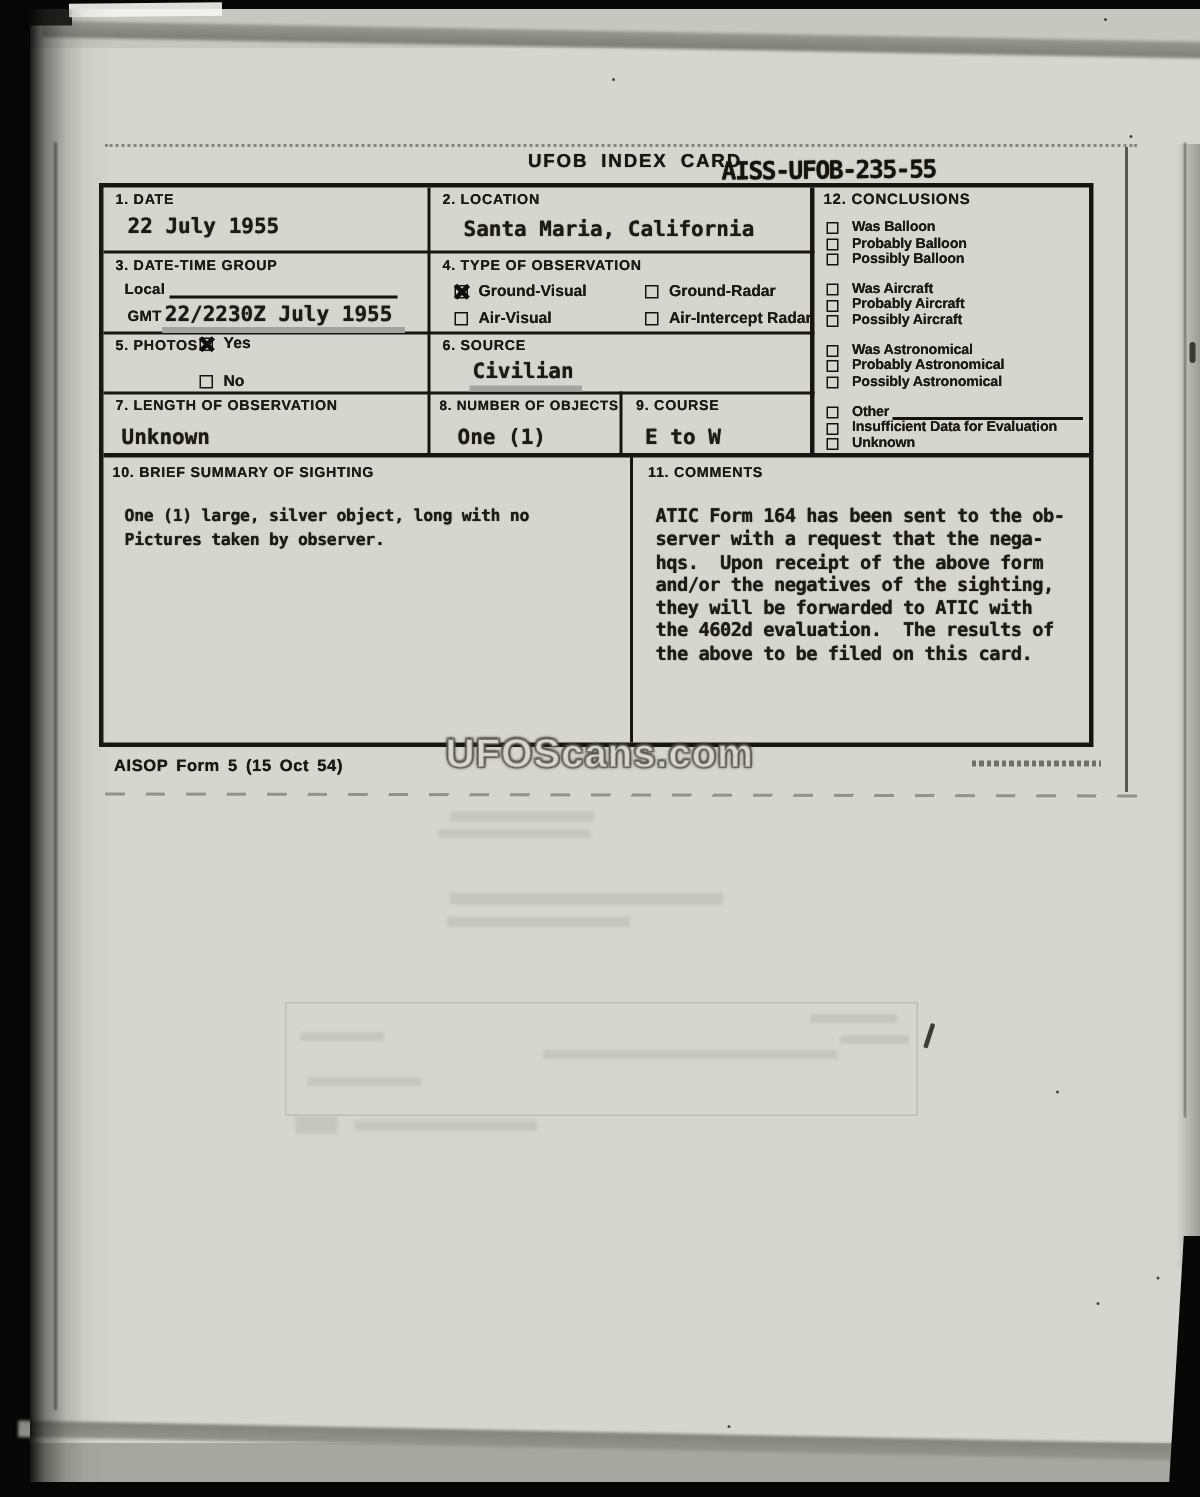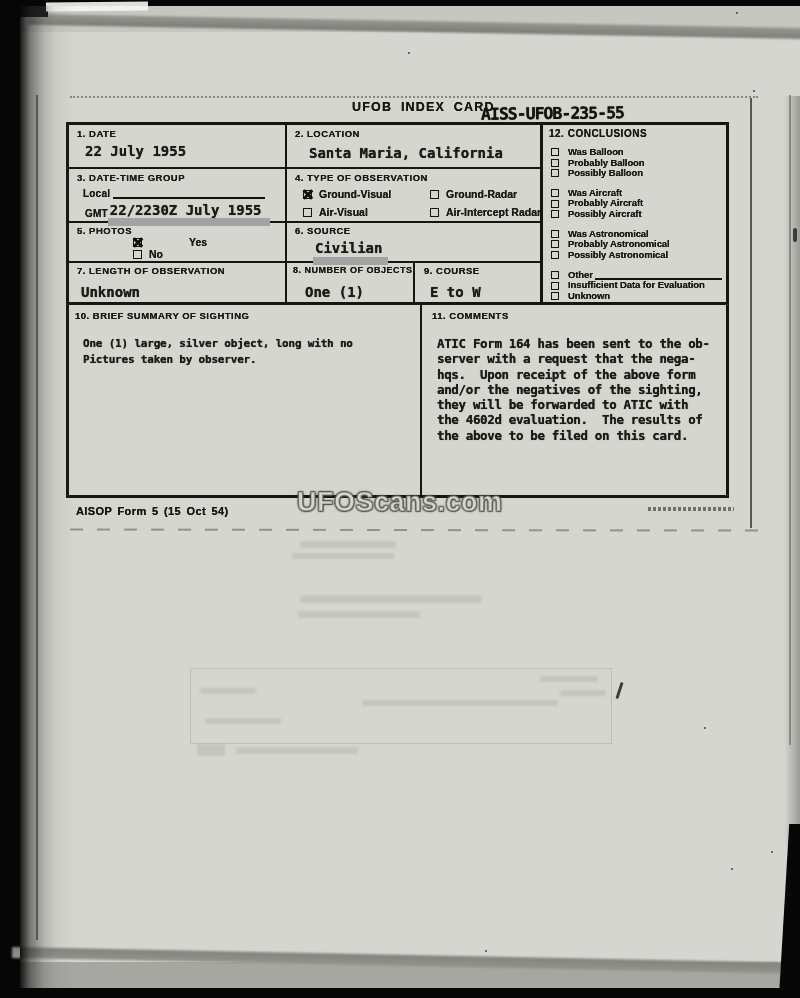--- a/index.html
+++ b/index.html
@@ -60,21 +60,21 @@
   .cell { position:absolute; box-sizing:border-box; }
   .flabel { font-size:9.5px; font-weight:700; letter-spacing:.5px; color:#1b1a14; white-space:nowrap; text-shadow:0 0 .4px #1b1a14; }
   .tw { font-family:"DejaVu Sans Mono", monospace; font-weight:700; color:#1c1b15; text-shadow:0 0 .7px #1c1b15; white-space:pre; }
   .val { font-size:14px; }
   .cb { display:inline-block; width:7px; height:7px; border:1.6px solid #14130c; position:relative; flex:none; margin-right:7px; }
   .cb.checked::before, .cb.checked::after { content:""; position:absolute; left:-2.5px; top:2.2px; width:12px; height:2.8px; background:#100f08; }
   .cb.checked::before { transform:rotate(45deg); }
   .cb.checked::after { transform:rotate(-45deg); }
   .opt { display:flex; align-items:center; font-size:10.5px; font-weight:700; color:#1b1a14; white-space:nowrap; text-shadow:0 0 .4px #1b1a14; }
   .fill-line { display:inline-block; border-bottom:2px solid #14130c; height:9px; }
-  .u-line { border-bottom:8px solid #a3a3a3; }
+  .u-line { border-bottom:4px solid #a3a3a3; }
 
   
   .concl-list { position:absolute; left:8px; top:22px; right:4px; }
   .concl-group { margin-bottom:9px; }
   .concl-item { display:flex; align-items:center; font-size:9.5px; font-weight:700; letter-spacing:-.1px;
     color:#1b1a14; line-height:10.6px; white-space:nowrap; text-shadow:0 0 .4px #1b1a14; }
   .concl-item .cb { width:6px; height:6px; margin-right:9px; }
   .concl-item .fill-line { flex:1 1 auto; margin-left:2px; }
 
   
@@ -190,21 +190,21 @@
         <span>Air-Visual</span>
       </div>
       <div class="opt" style="position:absolute; left:143px; top:37px;">
         <span class="cb"></span>
         <span>Air-Intercept Radar</span>
       </div>
     </div>
 
     <div class="cell" style="left:0; top:98px; width:216px; height:38px;">
       <div class="flabel" style="position:absolute; left:8px; top:2px;">5. PHOTOS</div>
-      <div class="opt" style="position:absolute; left:64px; top:13px;gap:40px;">
+      <div class="opt" style="position:absolute; left:64px; top:0;">
         <span class="cb checked"></span>
         <span>Yes</span>
       </div>
       <div class="opt" style="position:absolute; left:64px; top:25px;">
         <span class="cb"></span>
         <span>No</span>
       </div>
     </div>
 
     <div class="cell" style="left:218px; top:98px; width:253px; height:38px;">

